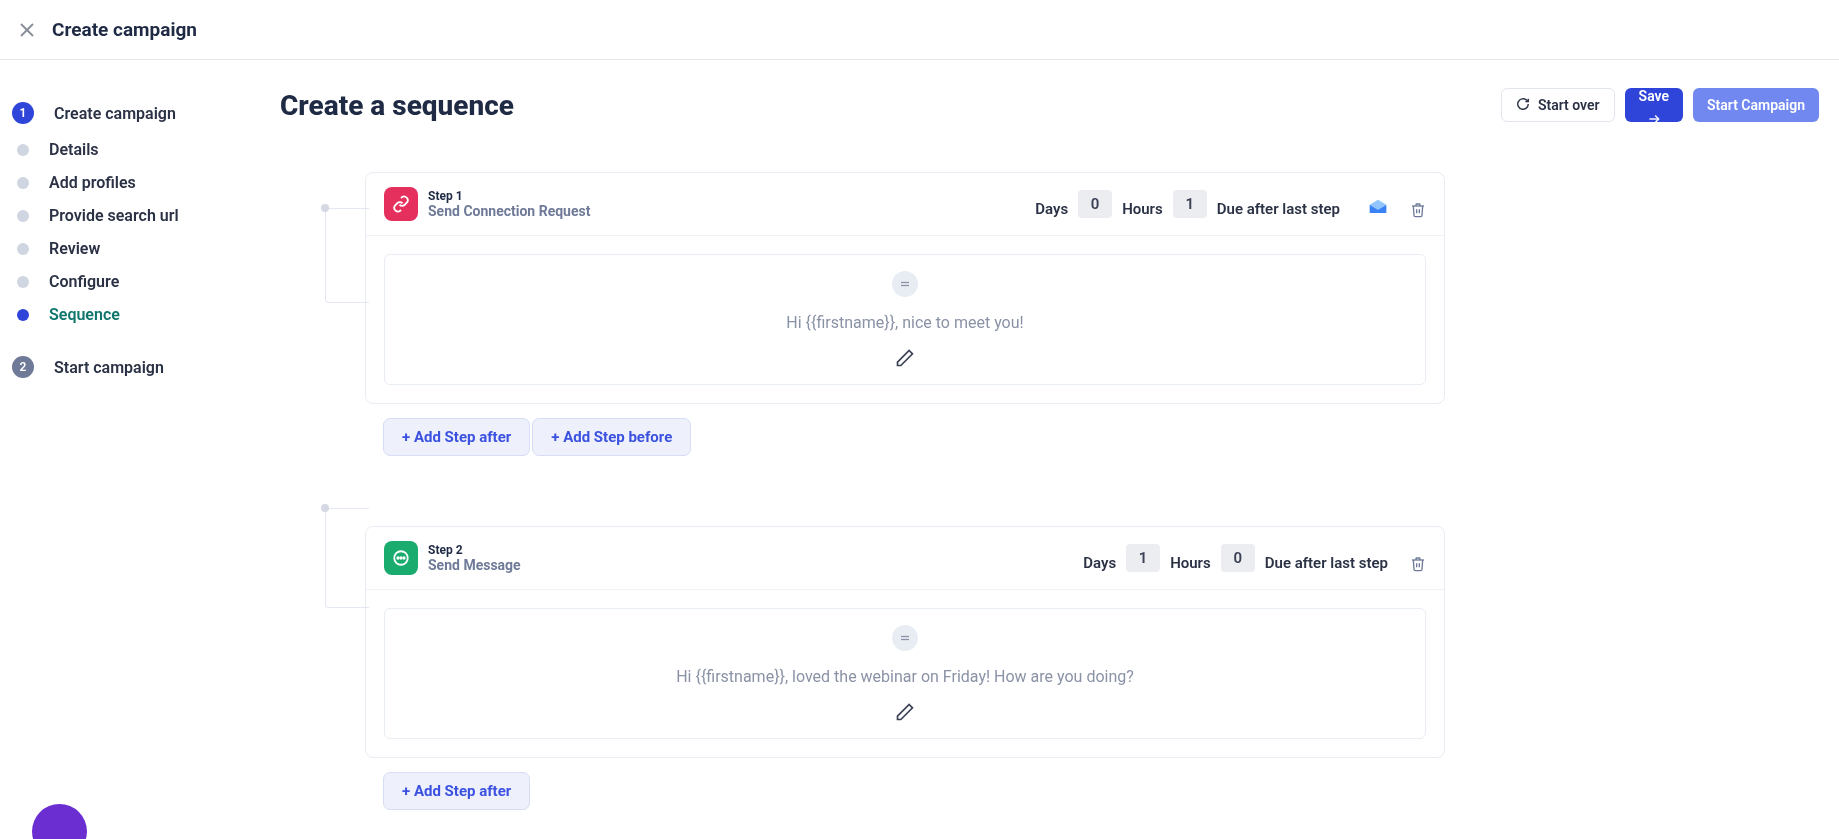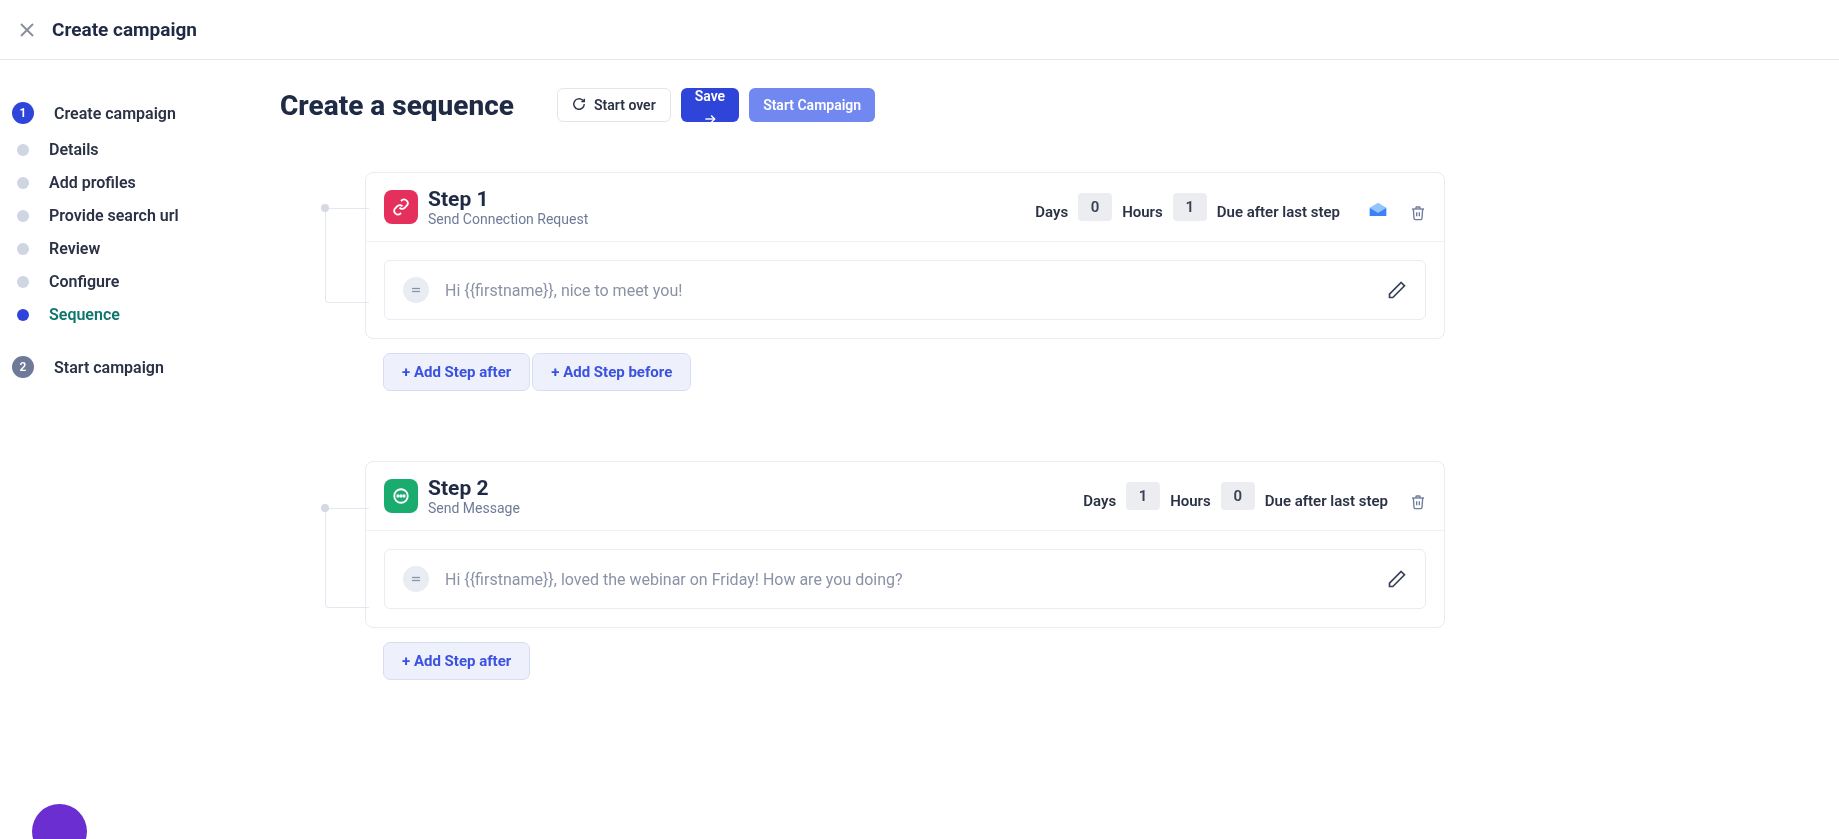--- a/index.html
+++ b/index.html
@@ -20,21 +20,21 @@
 .side-marker.num { width: 22px; height: 22px; border-radius: 50%; background: #2f45d9; color: #fff; display: flex; align-items: center; justify-content: center; font-size: 12px; font-weight: 600; margin-left: -5px; }
 .side-marker.num.gray { background: #6e7a97; }
 .side-marker.blue { background: #2f45d9; }
 .side-item.sub { padding-left: 2px; font-weight: 600; }
 .side-item.active span { color: #0f766e; }
 .side-item.header { margin-bottom: 2px; }
 .side-item span { font-weight: 600; }
 
 
 .main { flex: 1; padding: 28px 20px 0 0; }
-.main-header { display: flex; justify-content: flex-start; align-items: center; margin-bottom: 50px; }
+.main-header { display: flex; justify-content: space-between; align-items: center; margin-bottom: 50px; }
 .page-title { font-size: 28px; font-weight: 800; color: #1f2a44; }
 .actions { display: flex; gap: 10px; }
 .btn { height: 34px; border-radius: 6px; padding: 0 14px; font-size: 14px; font-weight: 600; display: inline-flex; align-items: center; gap: 8px; cursor: pointer; border: none; }
 .btn.ghost { background: #fff; border: 1px solid #e1e5ec; color: #2b3245; margin-left: 43px; }
 .btn.primary { background: #2f45d9; color: #fff; flex-direction: column; }
 .btn.primary-light { background: #7088f0; color: #fff; }
 
 
 .seq-area { position: relative; padding-left: 60px; }
 .connector { position: absolute; border: 1.5px solid #e4e8f1; border-right: none; border-top-left-radius: 4px; border-bottom-left-radius: 4px; }
@@ -43,28 +43,28 @@
 .dot { position: absolute; width: 8px; height: 8px; border-radius: 50%; background: #d4d9e3; }
 .dot.d1 { top: 32px; left: 41px; }
 .dot.d2 { top: 332px; left: 41px; }
 
 .step-card { border: 1px solid #e8ecf3; border-radius: 8px; width: 1080px; margin-left: 25px; }
 .step-head { display: flex; align-items: center; padding: 14px 18px; border-bottom: 1px solid #f0f2f7; }
 .step-icon { width: 34px; height: 34px; border-radius: 8px; display: flex; align-items: center; justify-content: center; flex-shrink: 0; }
 .step-icon.pink { background: #e5305e; }
 .step-icon.green { background: #1aab6e; }
 .step-meta { margin-left: 10px; }
-.step-title { font-size: 21px; font-weight: 700; color: #1f2a44; }
-.step-sub { font-size: 14px; color: #6e7a97; font-weight: 400; }
+.step-title { font-size: 12px; font-weight: 700; color: #1f2a44; }
+.step-sub { font-size: 14px; color: #6e7a97; font-weight: 700; }
 .step-timing { margin-left: auto; display: flex; align-items: flex-end; gap: 10px; color: #2b3245; font-size: 15px; font-weight: 600; }
 .timing-input { width: 34px; height: 28px; background: #ecedf1; border: none; border-radius: 4px; text-align: center; font-size: 15px; font-weight: 600; color: #3a4155; }
 .mail-icon { width: 20px; height: 20px; color: #3b82f6; display: flex; }
 .trash { width: 16px; height: 16px; color: #6e7a97; cursor: pointer; margin-left: 12px; }
 
-.step-msg { margin: 18px 18px; border: 1px solid #e8ecf3; border-radius: 6px; padding: 16px 18px; display: flex; align-items: center; gap: 16px; }
+.step-msg { margin: 18px 18px; border: 1px solid #e8ecf3; border-radius: 6px; padding: 16px 18px; display: flex; align-items: center; gap: 16px; flex-direction: column; }
 .drag { width: 26px; height: 26px; border-radius: 50%; background: #e8ecf3; display: flex; align-items: center; justify-content: center; color: #8a92a6; flex-shrink: 0; cursor: grab; }
 .msg-text { color: #8a92a6; font-size: 16px; flex: 1; }
 .edit { width: 20px; height: 20px; color: #3a4155; cursor: pointer; }
 
 .add-row { display: flex; gap: 2px; margin: 14px 0 0 25px; width: 1080px; padding-left: 18px; }
 .btn-add { border: 1px solid #d6ddf5; background: #eef0fc; color: #3b52e0; border-radius: 7px; height: 38px; padding: 0 18px; font-size: 15px; font-weight: 700; cursor: pointer; }
 
 .seq-block { margin-bottom: 70px; }
 
 .fab { position: fixed; left: 32px; bottom: -20px; width: 55px; height: 55px; border-radius: 50%; background: #6b2ed1; }

